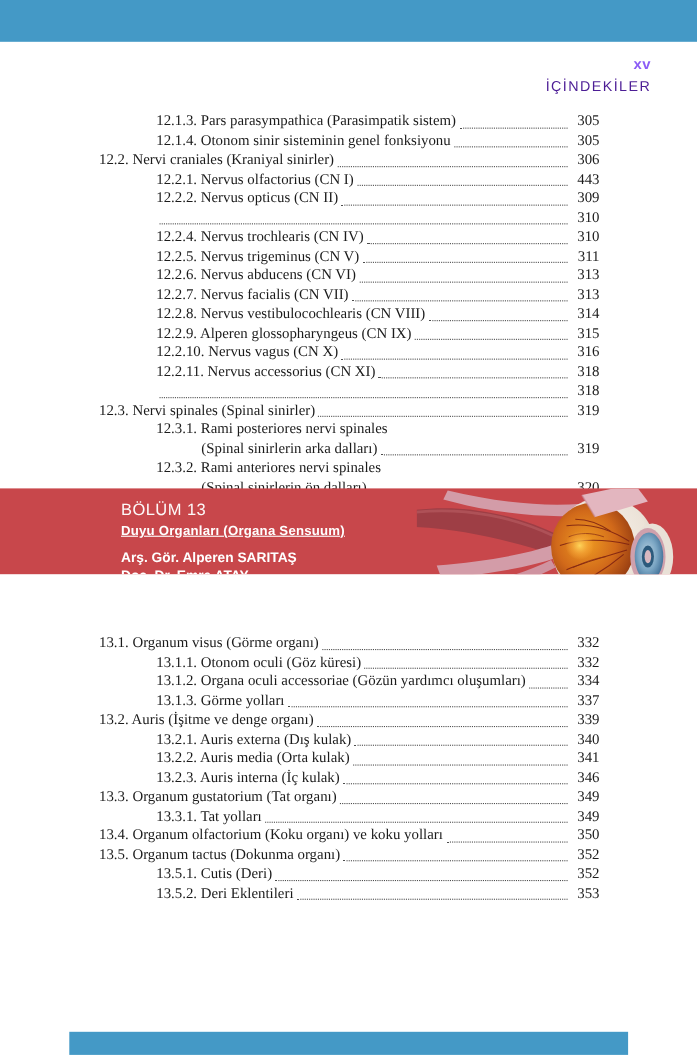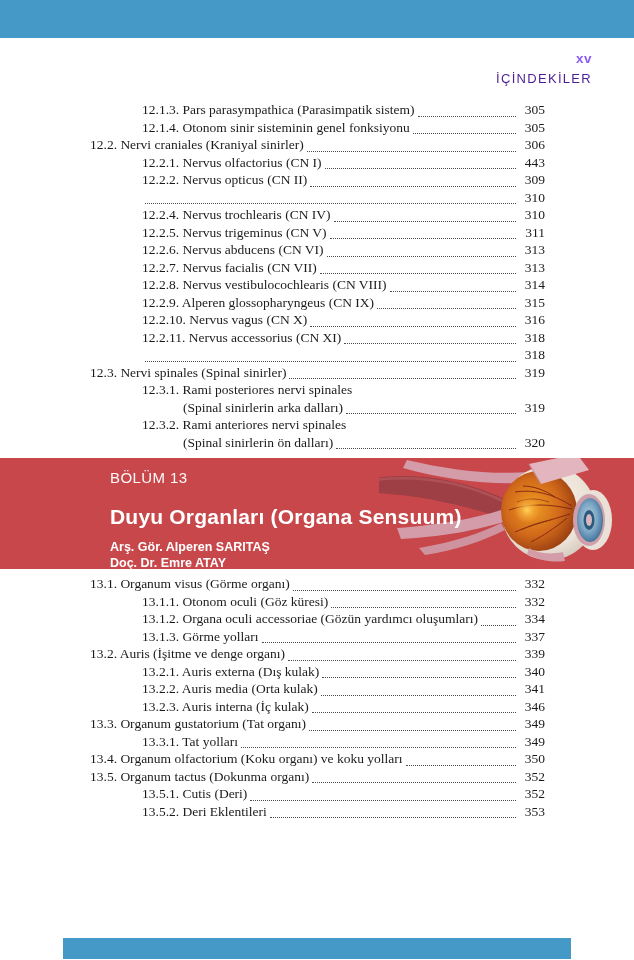--- a/index.html
+++ b/index.html
@@ -55,32 +55,32 @@
     flex:1 1 auto;
     border-bottom:1.6px dotted #4d4d4d;
     margin:0 3px 3px 3px;
     align-self:flex-end;
     min-width:8px;
   }
   .toc-page { min-width:26px; text-align:right; }
 
   
   .banner {
-    position:absolute; top:458px; left:0;
-    width:634px; height:111px;
+    position:absolute; top:444px; left:0;
+    width:634px; height:78px;
     overflow:hidden;
   }
   .banner-text {
     position:absolute; left:110px; top:11px;
     color:#ffffff;
     font-family:"Liberation Sans", sans-serif;
     z-index:2;
   }
   .banner-kicker { font-size:15px; font-weight:400; letter-spacing:0.4px; opacity:0.97; }
-  .banner-title  { font-size:21px; font-weight:700; margin-top:19px; letter-spacing:0.2px; }
+  .banner-title  { font-size:12px; font-weight:700; margin-top:3px; letter-spacing:0.2px;text-decoration:underline; }
   .banner-authors { margin-top:11px; font-size:12.5px; font-weight:600; line-height:15.5px; }
   .banner-art {
     position:absolute; right:0; top:0;
     width:255px; height:105px; z-index:1;
   }
 </style>
 </head>
 <body>
 
 <div class="topbar" style="background: rgb(68, 153, 198);"></div>

